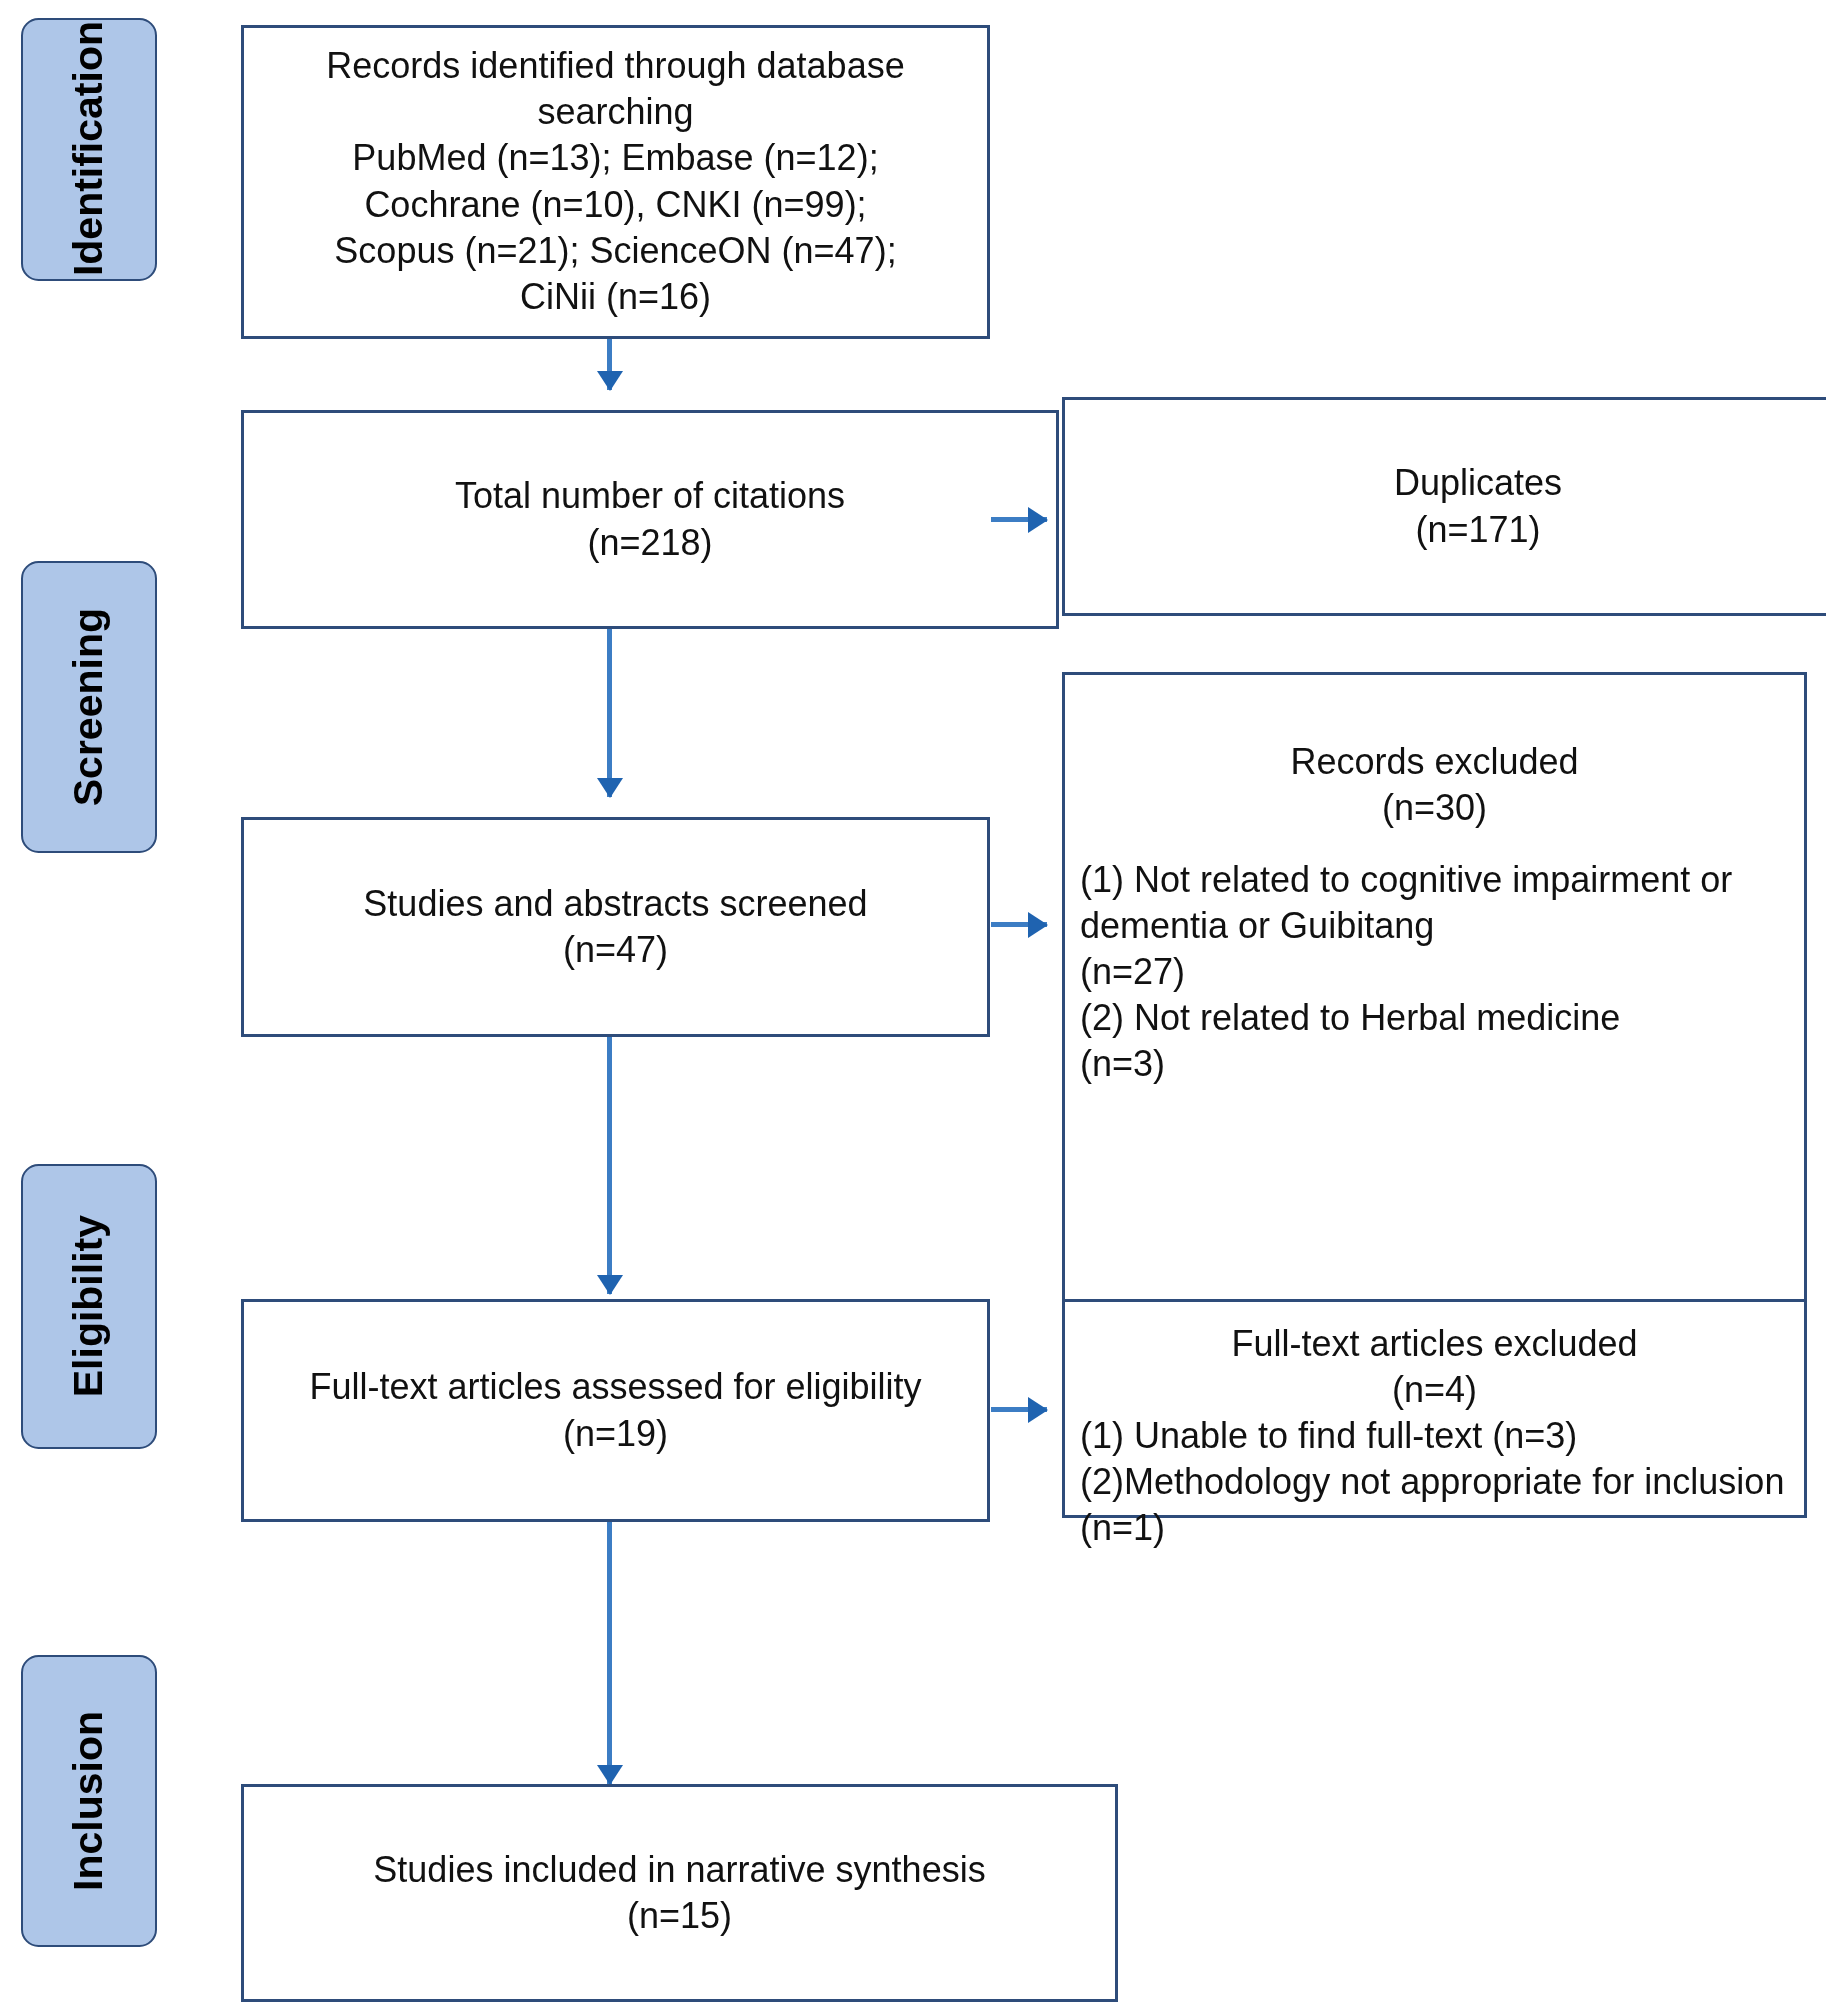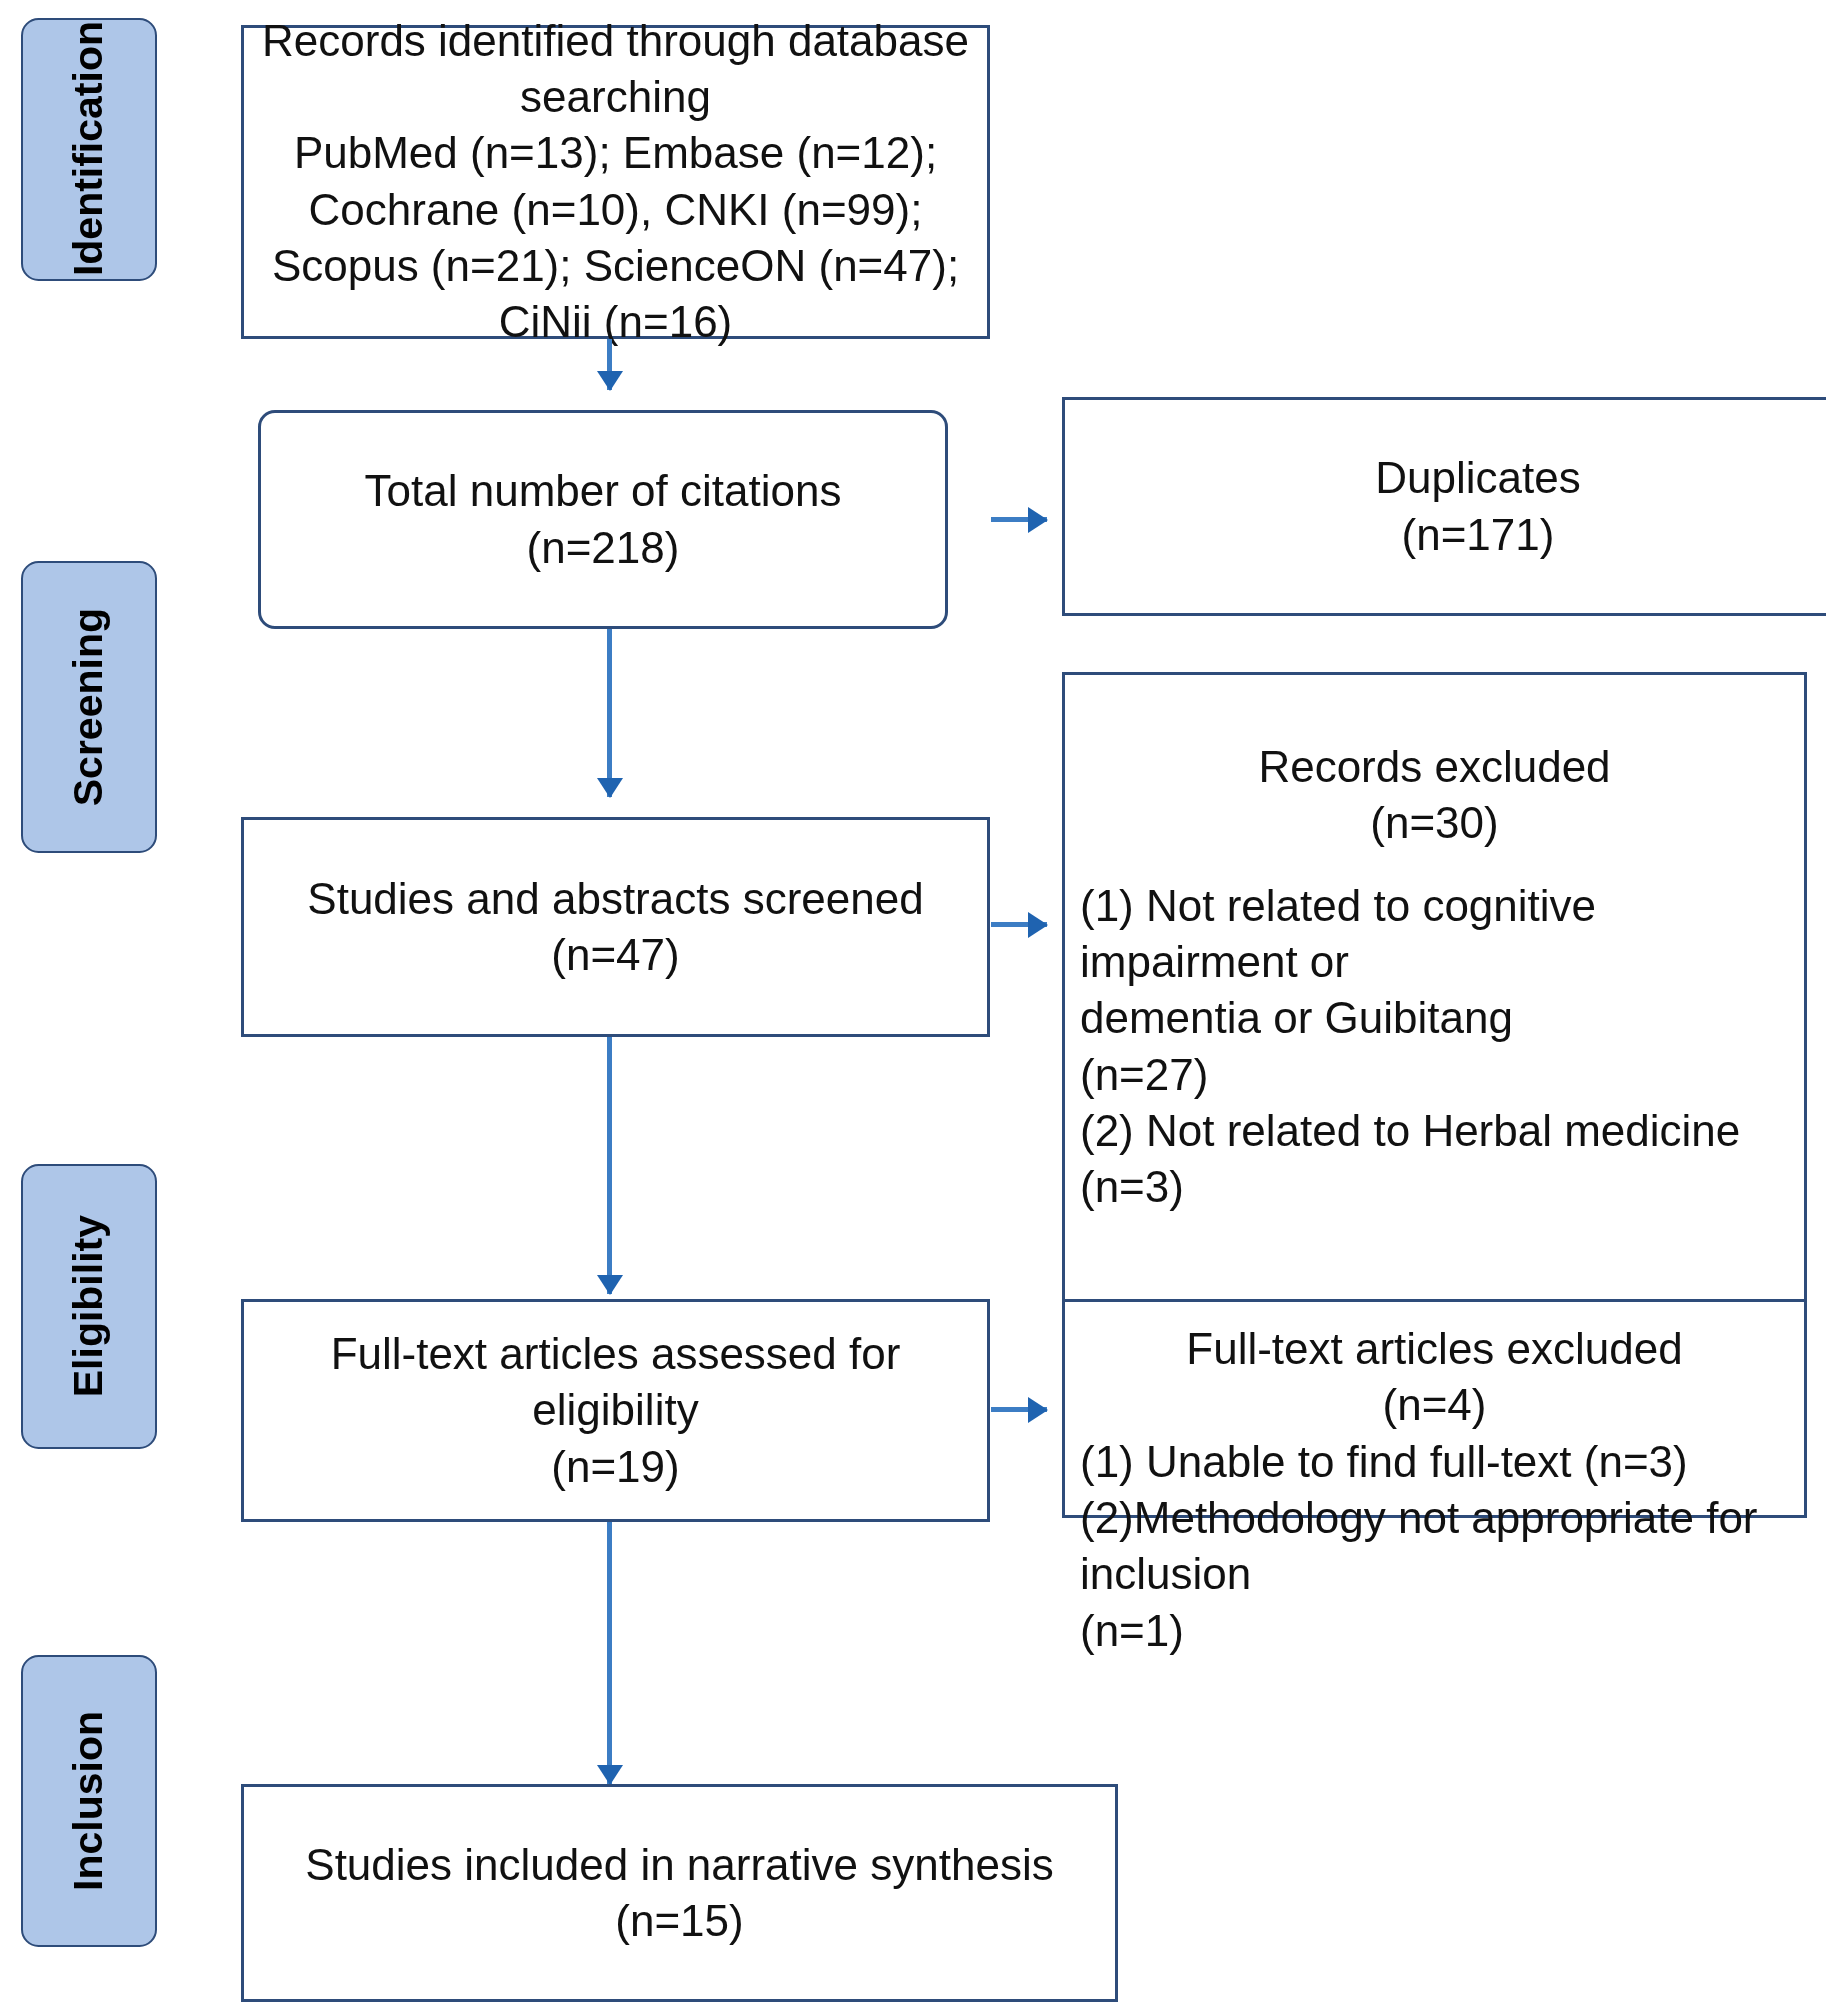--- a/index.html
+++ b/index.html
@@ -43,21 +43,21 @@
     position:absolute;
     background:#ffffff;
     border:3.5px solid #2E4C7A;
     box-sizing:border-box;
     display:flex;
     flex-direction:column;
     justify-content:center;
     padding:10.5px 15px;
   }
   .flow-box .bx-line{
-    font-size:44px;
+    font-size:36px;
     color:#111111;
     line-height:1.28;
     white-space:pre-wrap;
   }
   .center-text .bx-line{ text-align:center; }
 
   .block-gap{ height:26px; }
 
   
   .arrow-v{
@@ -117,21 +117,21 @@
   <div class="flow-box center-text" style="left:241px;top:24.5px;width:749px;height:314px;">
     <div class="bx-line">Records identified through database searching</div>
     <div class="bx-line">PubMed (n=13); Embase (n=12);</div>
     <div class="bx-line">Cochrane (n=10), CNKI (n=99);</div>
     <div class="bx-line">Scopus (n=21); ScienceON (n=47);</div>
     <div class="bx-line">CiNii (n=16)</div>
   </div>
 
   <div class="arrow-v" style="left:607px;top:339px;height:51px;"></div>
 
-  <div class="flow-box center-text" style="left:258px;top:410px;width:690px;height:219px;border-radius:17px;">
+  <div class="flow-box center-text" style="left:241px;top:410px;width:818px;height:219px;">
     <div class="bx-line">Total number of citations</div>
     <div class="bx-line">(n=218)</div>
   </div>
 
   <div class="arrow-h" style="left:991px;top:517px;width:56px;"></div>
 
   <div class="flow-box center-text" style="left:1062px;top:386px;width:832px;height:219px;margin-top:11px;">
     <div class="bx-line">Duplicates</div>
     <div class="bx-line">(n=171)</div>
   </div>

